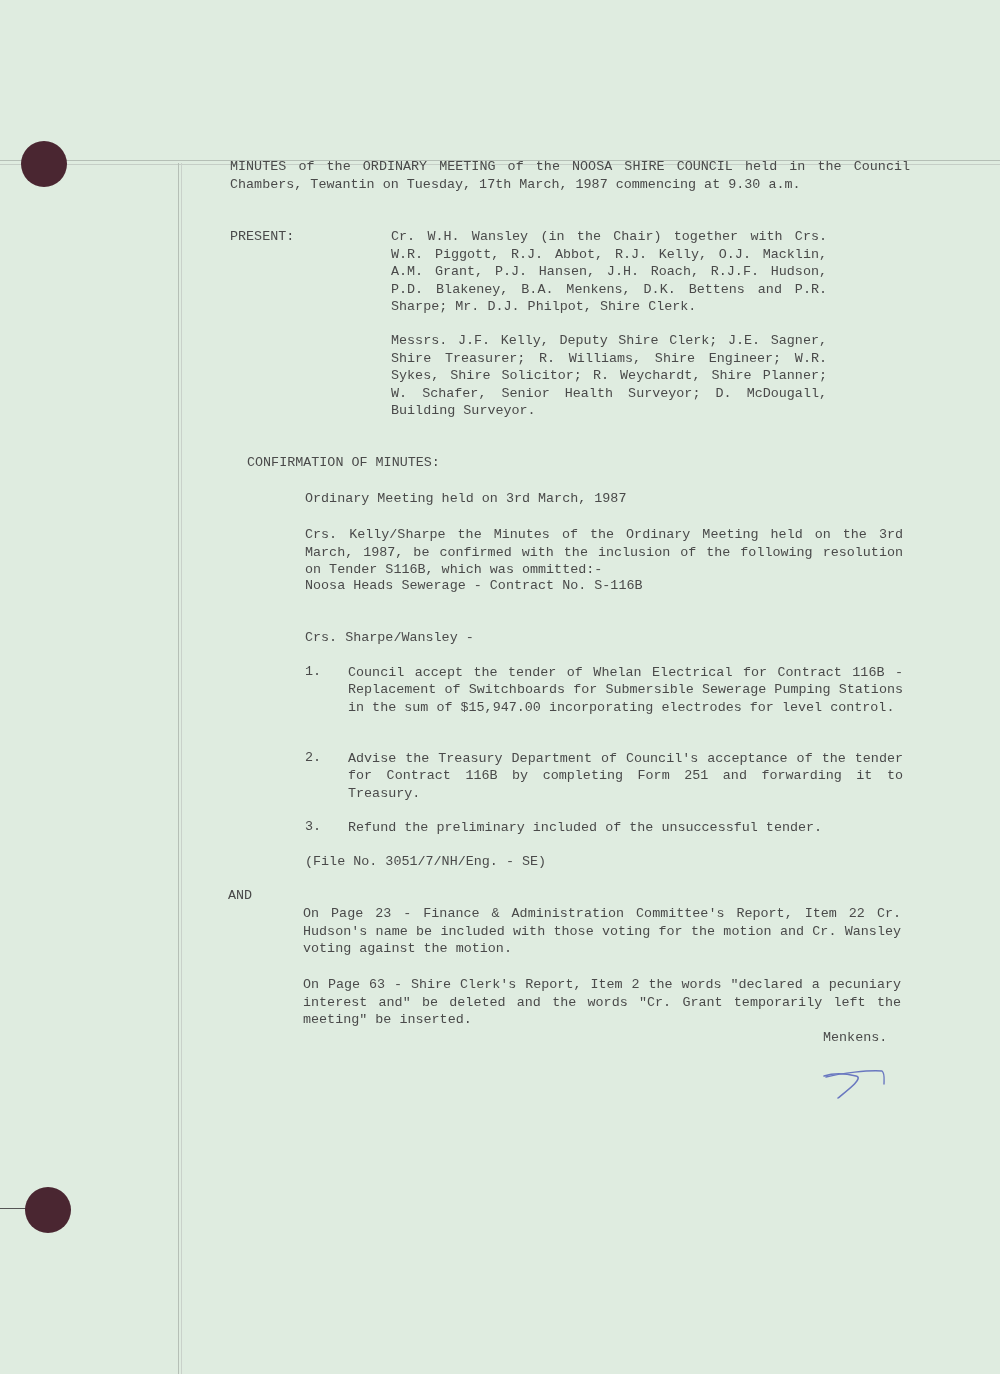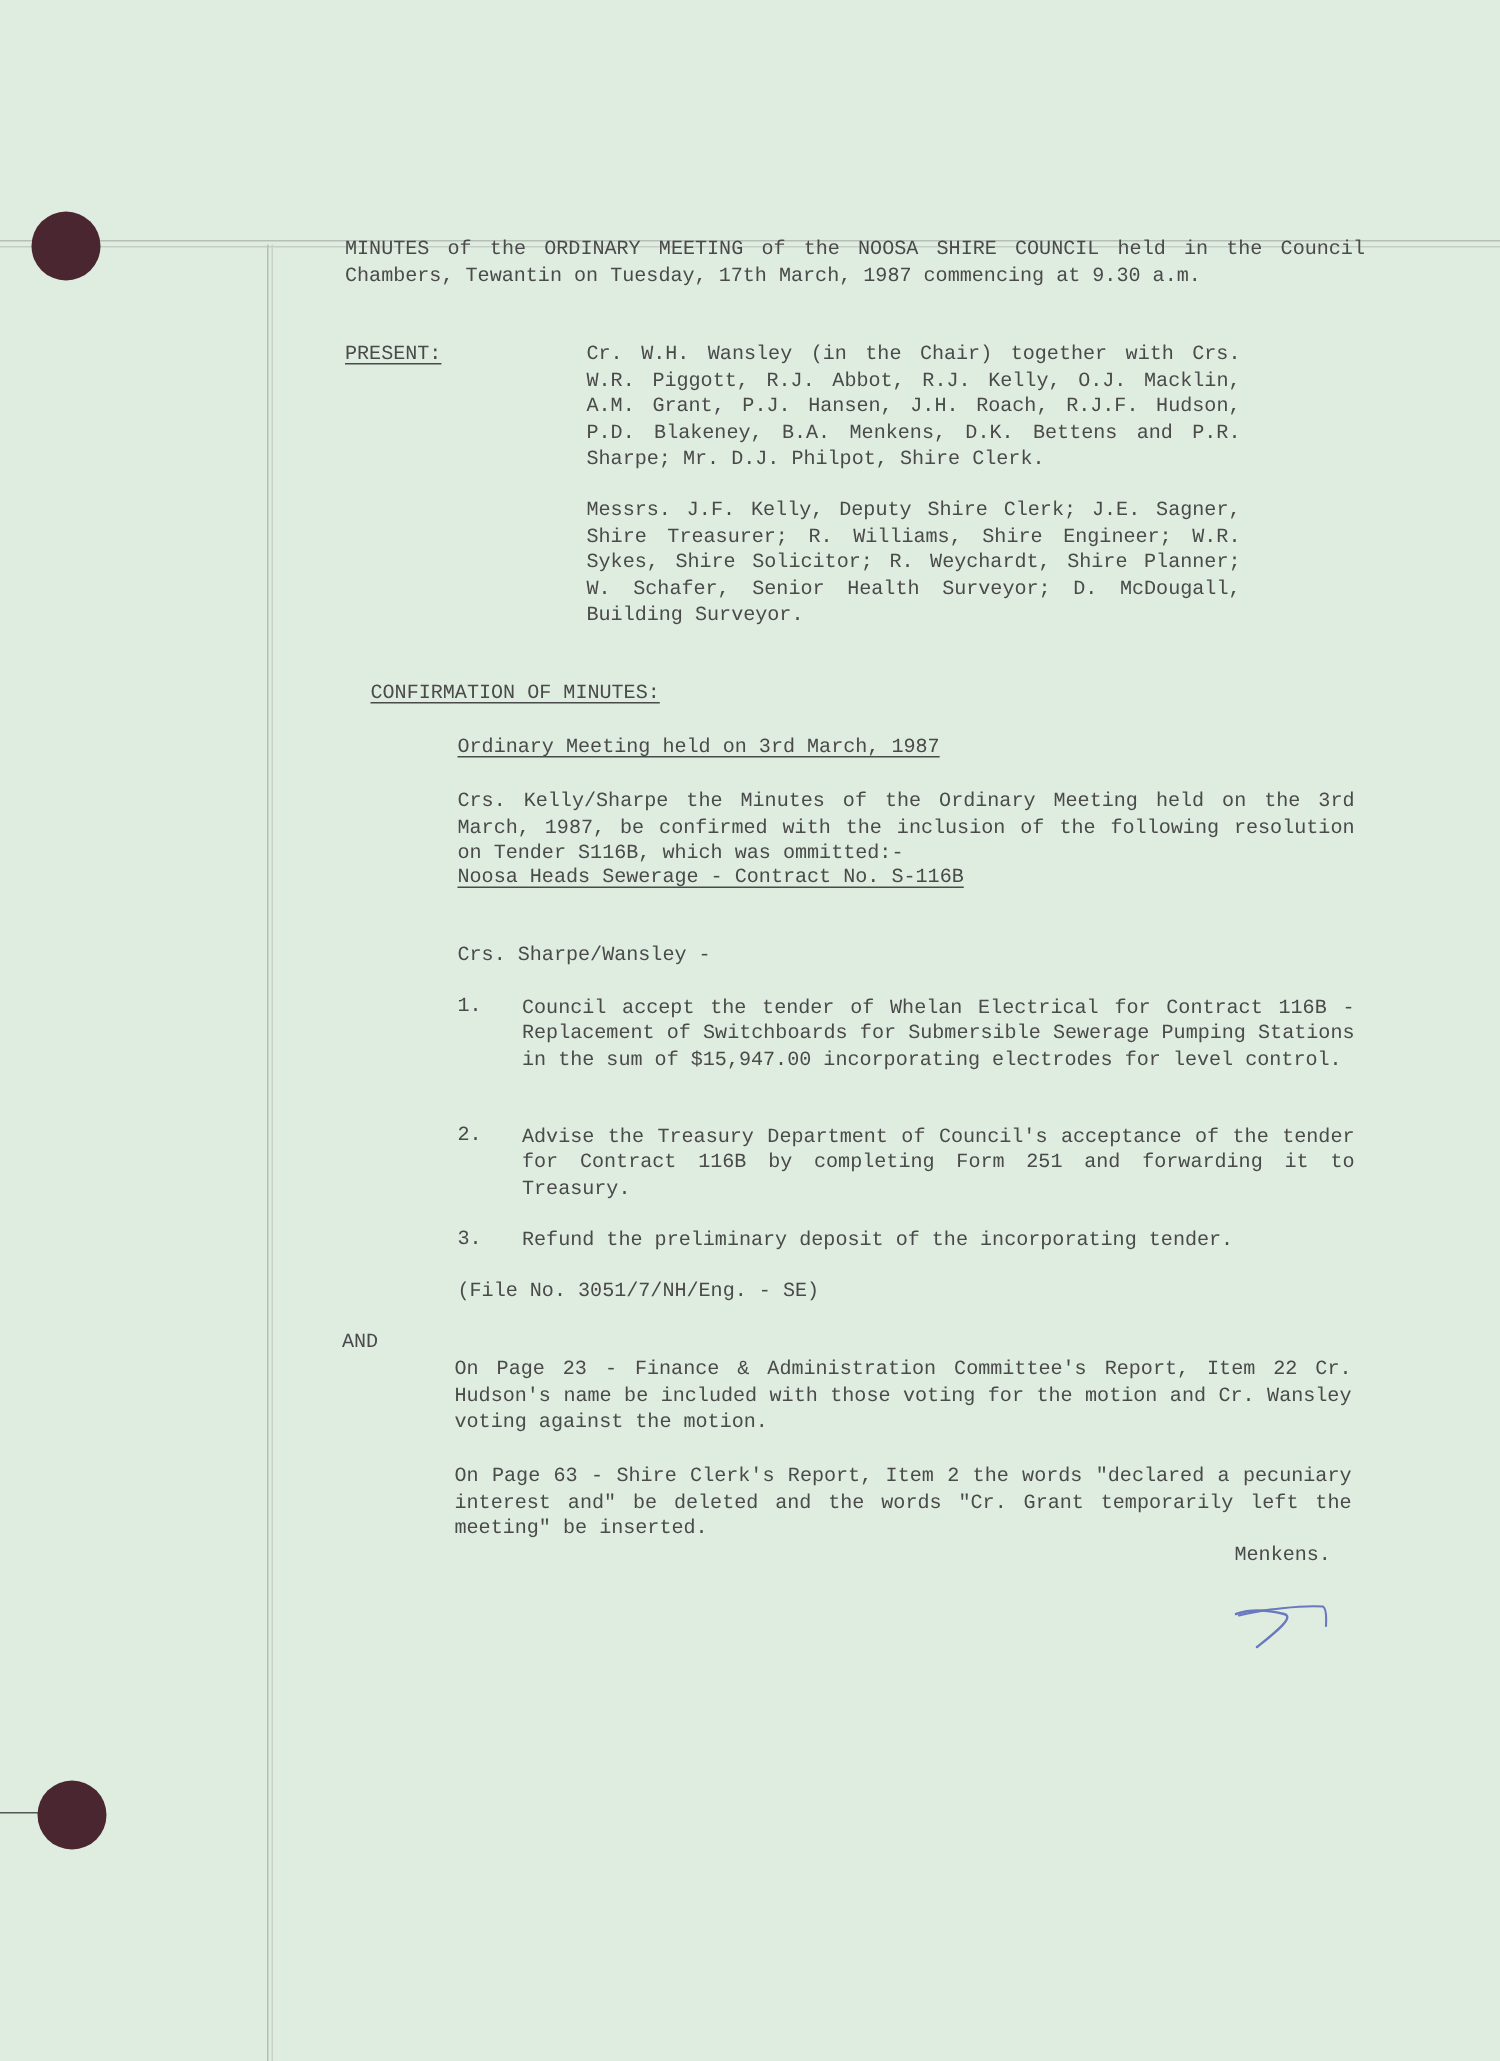--- a/index.html
+++ b/index.html
@@ -37,21 +37,21 @@
     }
     .punch.top { left: 21px; top: 141px; }
     .punch.bottom { left: 25px; top: 1187px; }
     .punch-line {
       position: absolute;
       height: 1px; background: #555;
     }
     .punch-line.bottom { left: 0; top: 1208px; width: 30px; }
 
     .t { position: absolute; white-space: nowrap; line-height: 17.5px; }
-    .u { text-decoration: underline; text-underline-offset: 3px; }
+    .u { text-underline-offset: 3px; }
     .just {
       position: absolute;
       text-align: justify;
       text-align-last: left;
       line-height: 17.6px;
       white-space: normal;
     }
 
     .header { left: 230px; top: 158px; width: 680px; }
     .present-label { left: 230px; top: 228px; }
@@ -102,21 +102,21 @@
   <div class="item item1">
     <span class="num">1.</span>
     <span class="txt">Council accept the tender of Whelan Electrical for Contract 116B - Replacement of Switchboards for Submersible Sewerage Pumping Stations in the sum of $15,947.00 incorporating electrodes for level control.</span>
   </div>
   <div class="item item2">
     <span class="num">2.</span>
     <span class="txt">Advise the Treasury Department of Council's acceptance of the tender for Contract 116B by completing Form 251 and forwarding it to Treasury.</span>
   </div>
   <div class="item item3">
     <span class="num">3.</span>
-    <span class="txt" style="white-space:nowrap">Refund the preliminary deposit of the incorporating tender.</span>
+    <span class="txt" style="white-space:nowrap">Refund the preliminary included of the unsuccessful tender.</span>
   </div>
 
   <div class="t file">(File No. 3051/7/NH/Eng. - SE)</div>
   <div class="t and-label">AND</div>
 
   <div class="just page23">On Page 23 - Finance &amp; Administration Committee's Report, Item 22 Cr. Hudson's name be included with those voting for the motion and Cr. Wansley voting against the motion.</div>
   <div class="just page63">On Page 63 - Shire Clerk's Report, Item 2 the words "declared a pecuniary interest and" be deleted and the words "Cr. Grant temporarily left the meeting" be inserted.</div>
 
   <div class="t carried">Menkens.</div>
 

